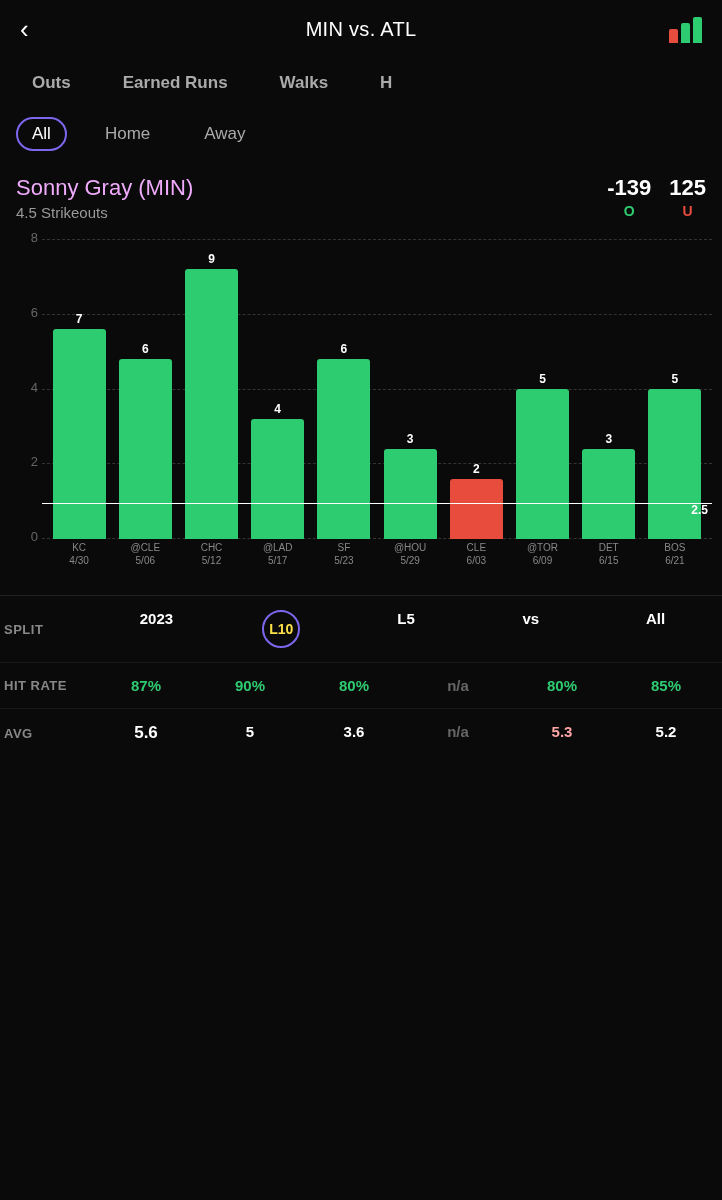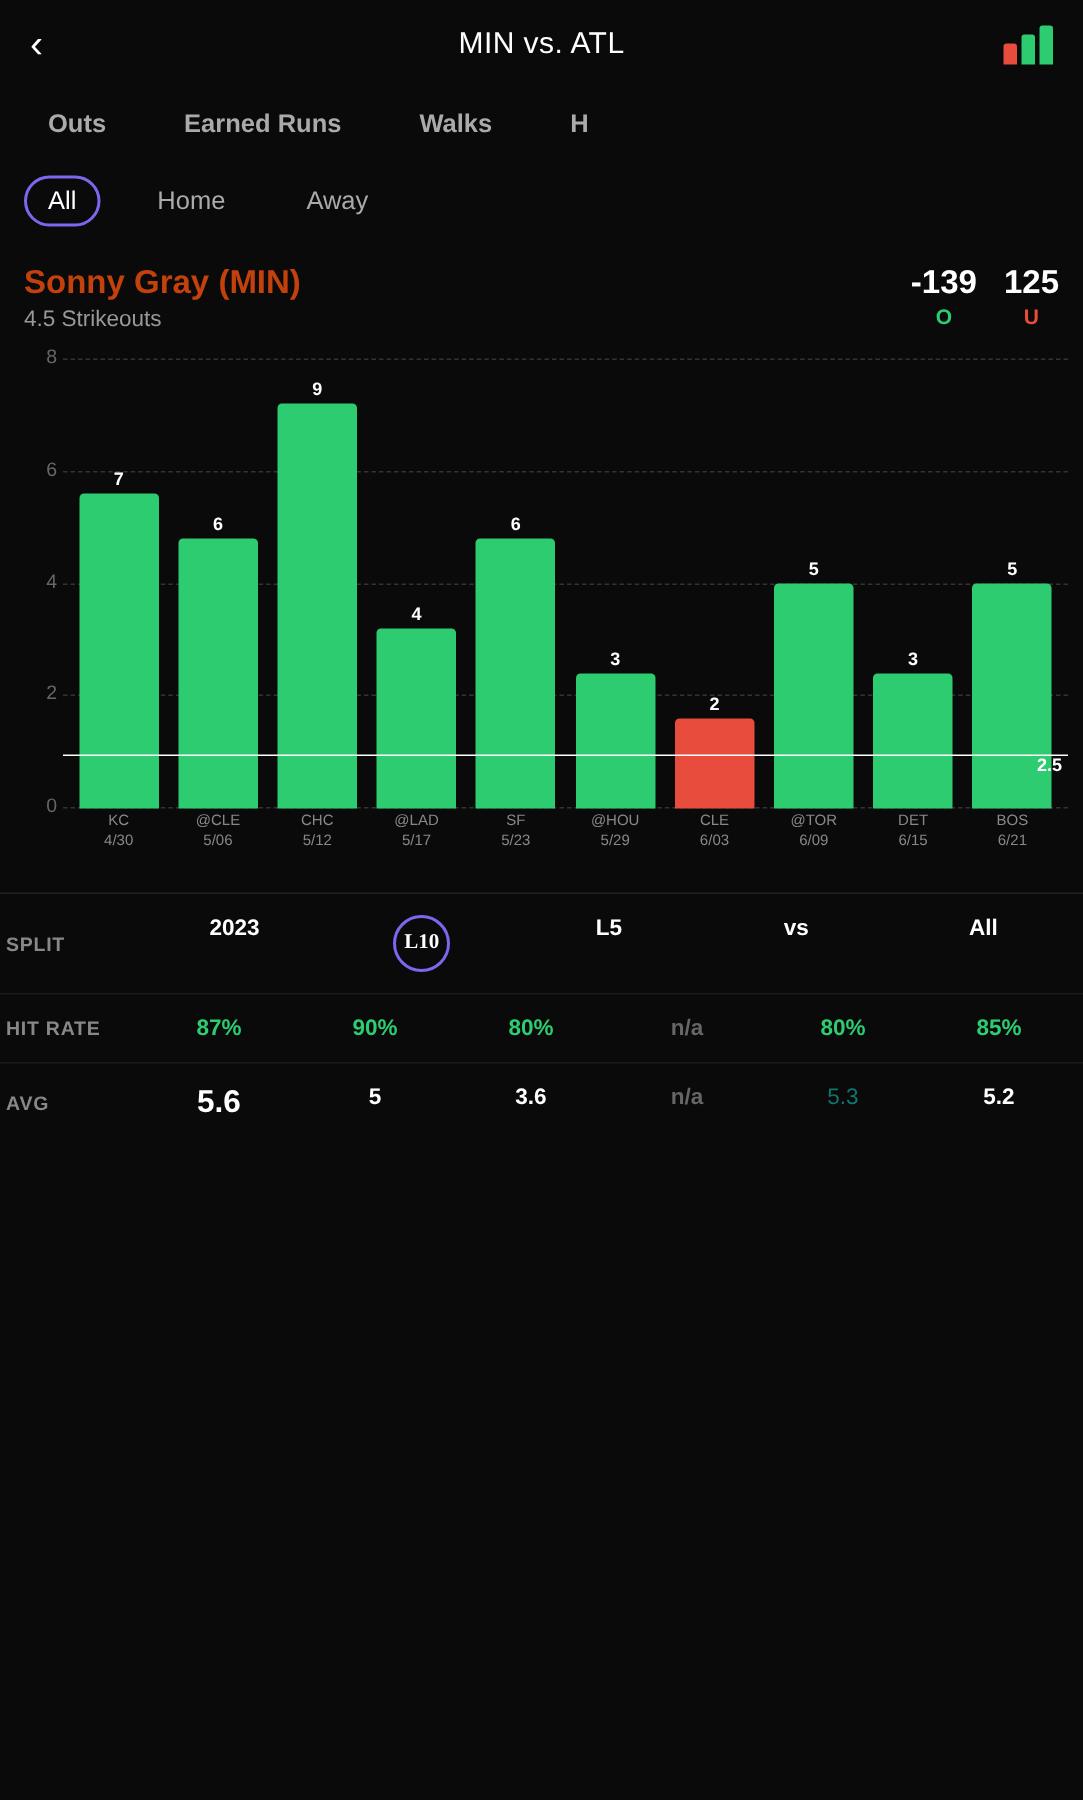--- a/index.html
+++ b/index.html
@@ -94,22 +94,22 @@
 
     
     .player-section {
       padding: 10px 16px 6px;
       display: flex;
       align-items: flex-start;
       justify-content: space-between;
     }
     .player-name {
       font-size: 22px;
-      font-weight: 700;
-      color: #c2410c;
+      font-weight: 400;
+      color: #f0abfc;
     }
     .player-stat {
       font-size: 15px;
       font-weight: 400;
       color: #999;
       margin-top: 3px;
     }
     .odds-section {
       display: flex;
       gap: 18px;
@@ -258,22 +258,21 @@
       border: 2px solid #7b68ee;
       border-radius: 50%;
       width: 38px;
       height: 38px;
       display: flex;
       align-items: center;
       justify-content: center;
       margin: 0 auto;
       font-size: 14px;
       font-weight: 700;
-      color: #ffffff;
-      font-family: Liberation Serif, serif;
+      color: #fde047;
     }
   </style>
 </head>
 <body>
 
 <div class="header">
   <span class="back-btn">‹</span>
   <span class="header-title">MIN vs. ATL</span>
   <div class="header-icon">
     <div class="bar-icon-red"></div>
@@ -414,21 +413,21 @@
         <div style="flex: 1 1 0%; text-align: center; font-size: 15px; font-weight: 600; color: rgb(46, 204, 113);">80%</div>
         <div style="flex: 1 1 0%; text-align: center; font-size: 15px; font-weight: 600; color: rgb(102, 102, 102);">n/a</div>
         <div style="flex: 1 1 0%; text-align: center; font-size: 15px; font-weight: 600; color: rgb(46, 204, 113);">80%</div>
         <div style="flex: 1 1 0%; text-align: center; font-size: 15px; font-weight: 600; color: rgb(46, 204, 113);">85%</div>
       </div>
   </div>
 
   <div class="stats-row">
     <div class="stat-label-col">AVG</div>
     <div id="avg-cols" style="display:flex;flex:1;">
-        <div style="flex: 1 1 0%; text-align: center; font-size: 21px; font-weight: 600; color: rgb(255, 255, 255);">5.6</div>
+        <div style="flex: 1 1 0%; text-align: center; font-size: 17px; font-weight: 600; color: rgb(255, 255, 255);">5.6</div>
         <div style="flex: 1 1 0%; text-align: center; font-size: 15px; font-weight: 600; color: rgb(255, 255, 255);">5</div>
         <div style="flex: 1 1 0%; text-align: center; font-size: 15px; font-weight: 600; color: rgb(255, 255, 255);">3.6</div>
         <div style="flex: 1 1 0%; text-align: center; font-size: 15px; font-weight: 600; color: rgb(102, 102, 102);">n/a</div>
-        <div style="flex: 1 1 0%; text-align: center; font-size: 15px; font-weight: 400; color: #0f766e;">5.3</div>
+        <div style="flex: 1 1 0%; text-align: center; font-size: 15px; font-weight: 700; color: #fca5a5;">5.3</div>
         <div style="flex: 1 1 0%; text-align: center; font-size: 15px; font-weight: 600; color: rgb(255, 255, 255);">5.2</div>
       </div>
   </div>
 </div>
 
 </body></html>

